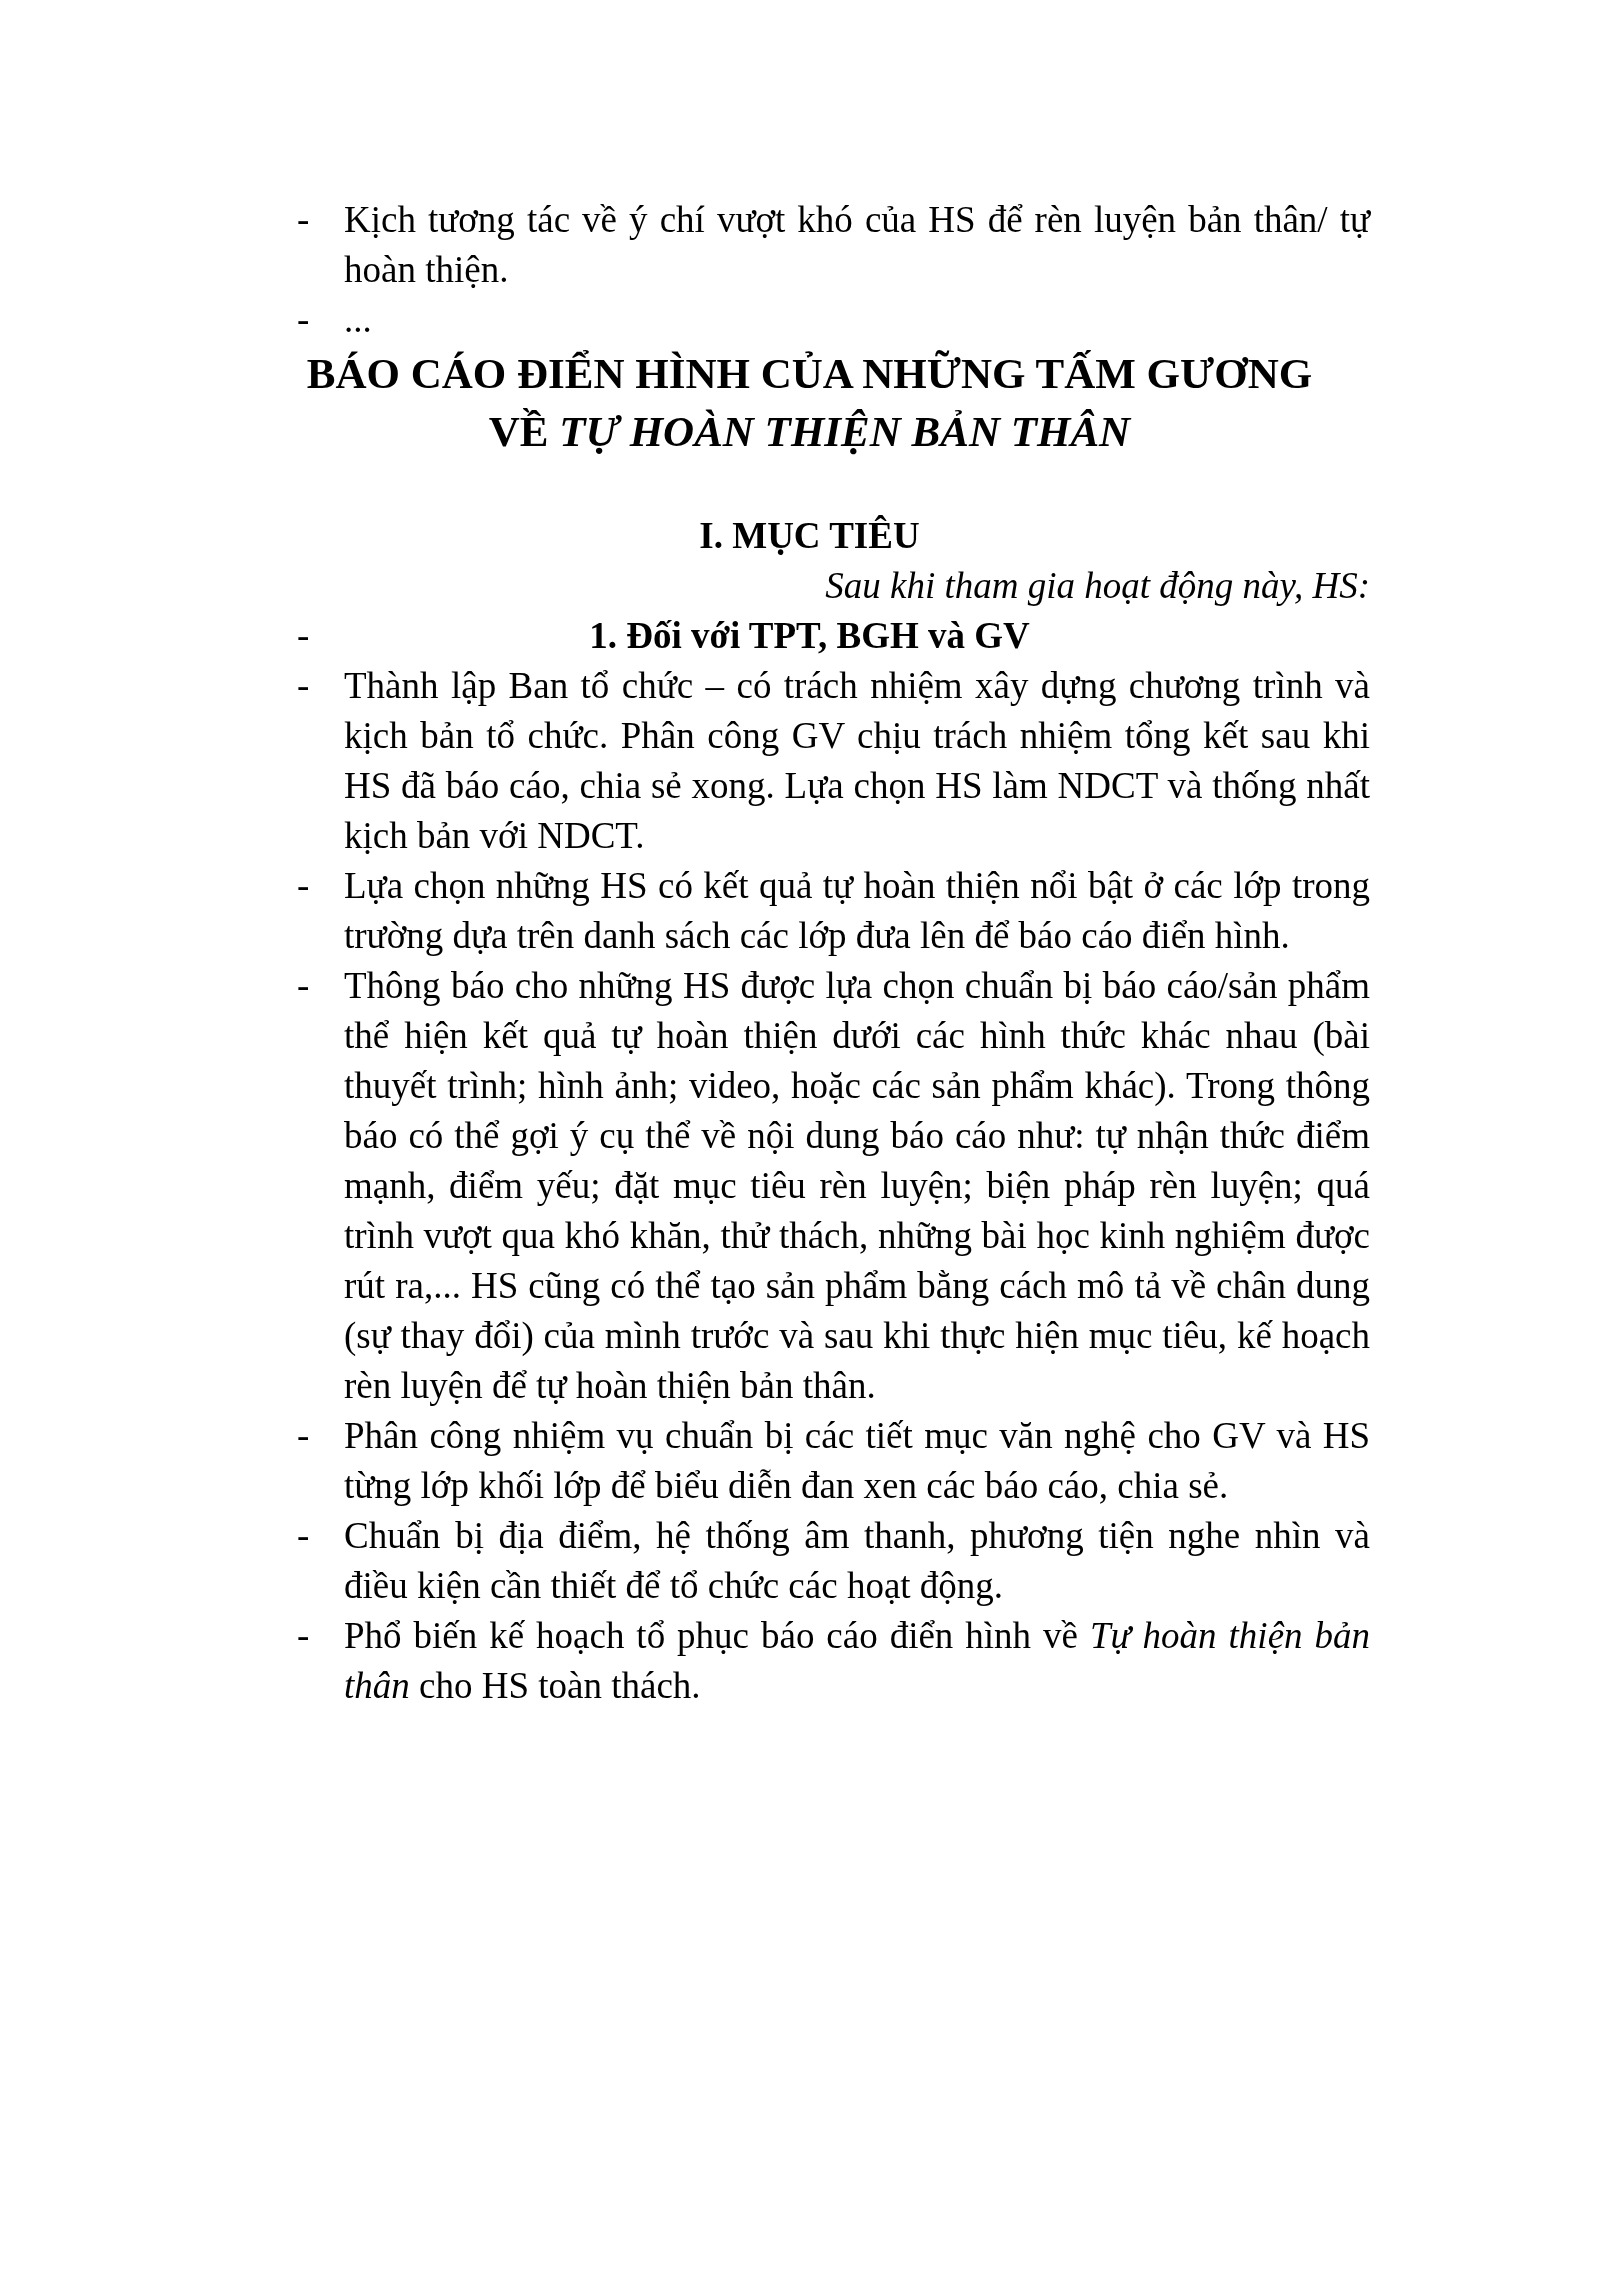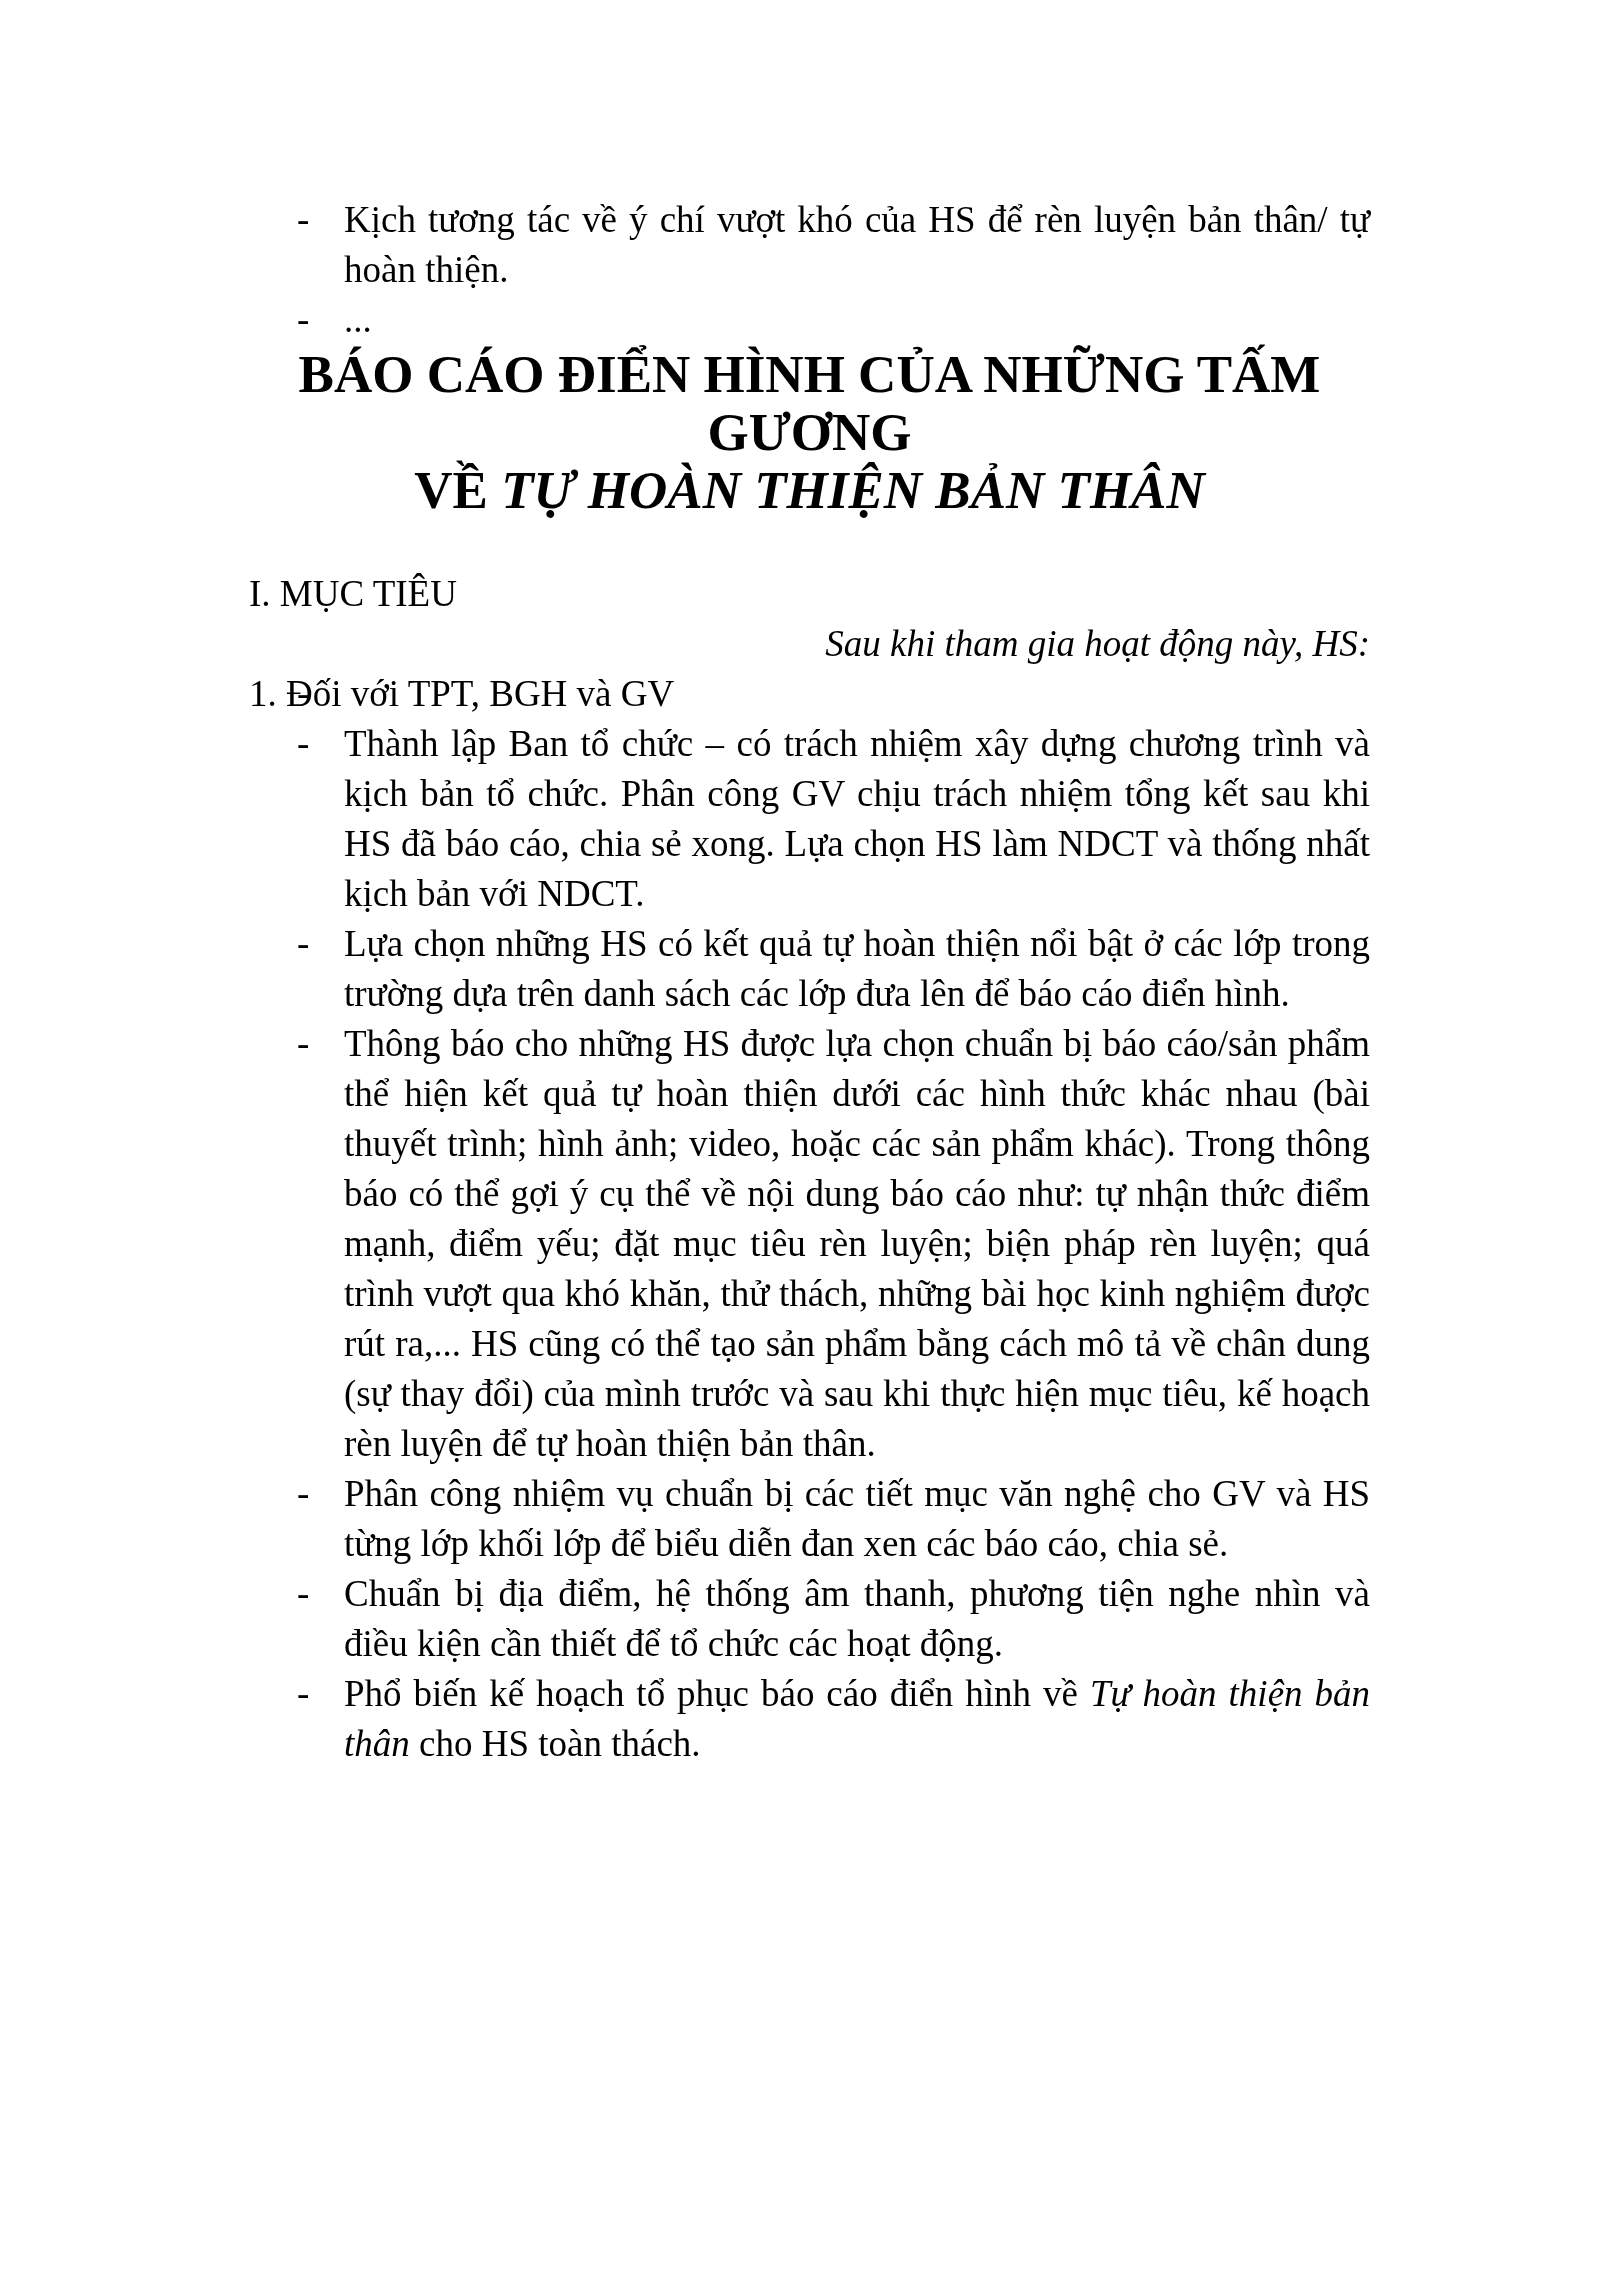--- a/index.html
+++ b/index.html
@@ -25,26 +25,26 @@
   }
   .bullet .marker {
     position: absolute;
     left: 48px;
     top: 0;
   }
 
   .title-line {
     text-align: center;
     font-weight: 700;
-    font-size: 53px;
+    font-size: 43px;
     line-height: 58px;
   }
   .title-line .em { font-style: italic; }
 
-  .heading { font-weight: 400; text-align: left; }
+  .heading { font-weight: 700; text-align: center; }
   .lead { font-style: italic; text-align: right; }
   .em-italic { font-style: italic; }
   .gap { height: 50px; }
 </style>
 </head>
 <body>
 
 <div class="page">
 
   <div class="bullet">

